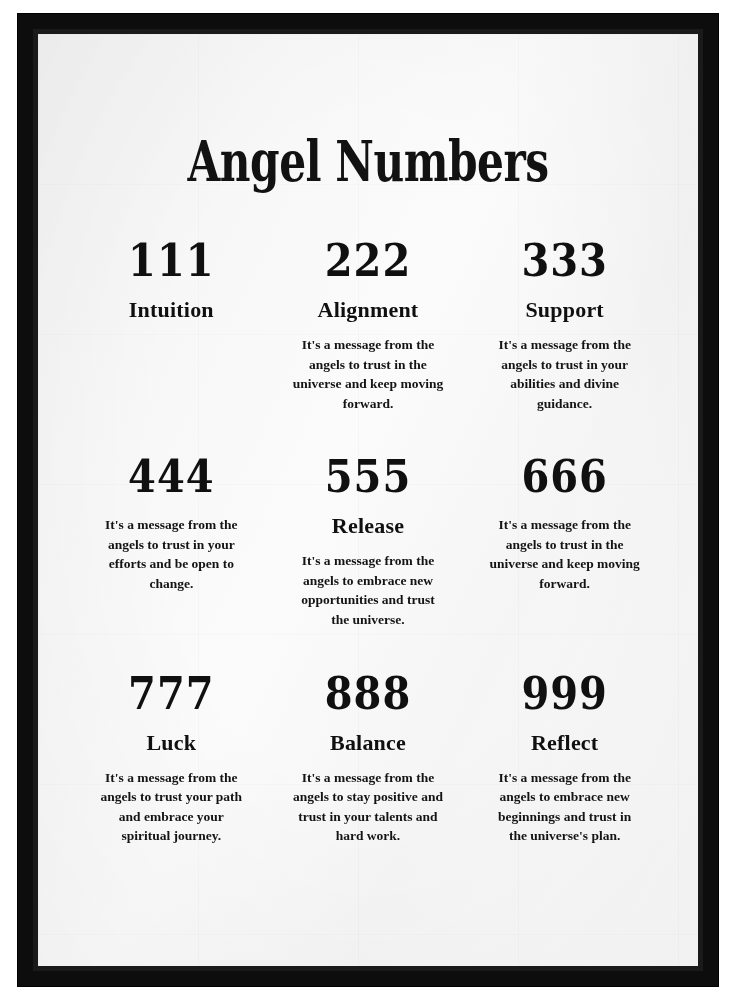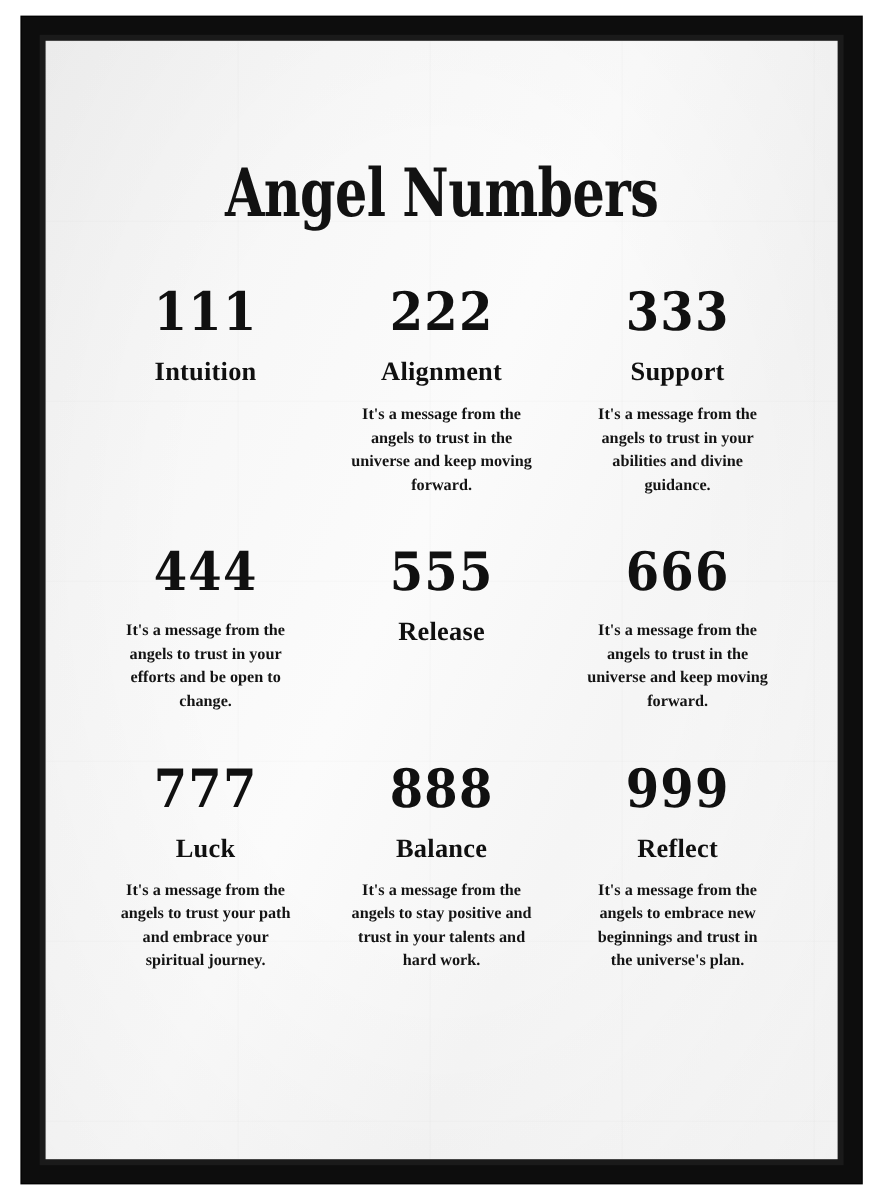--- a/index.html
+++ b/index.html
@@ -162,20 +162,21 @@
         </div>
 
         <div class="cell col-1">
           <div class="cell-number">444</div>
           <div class="cell-desc">It's a message from the angels to trust in your efforts and be open to change.</div>
         </div>
 
         <div class="cell col-2">
           <div class="cell-number">555</div>
           <div class="cell-title">Release</div>
+          <div class="cell-desc">It's a message from the angels to embrace new opportunities and trust the universe.</div>
         </div>
 
         <div class="cell col-3">
           <div class="cell-number">666</div>
           <div class="cell-desc">It's a message from the angels to trust in the universe and keep moving forward.</div>
         </div>
 
         <div class="cell col-1">
           <div class="cell-number">777</div>
           <div class="cell-title">Luck</div>

